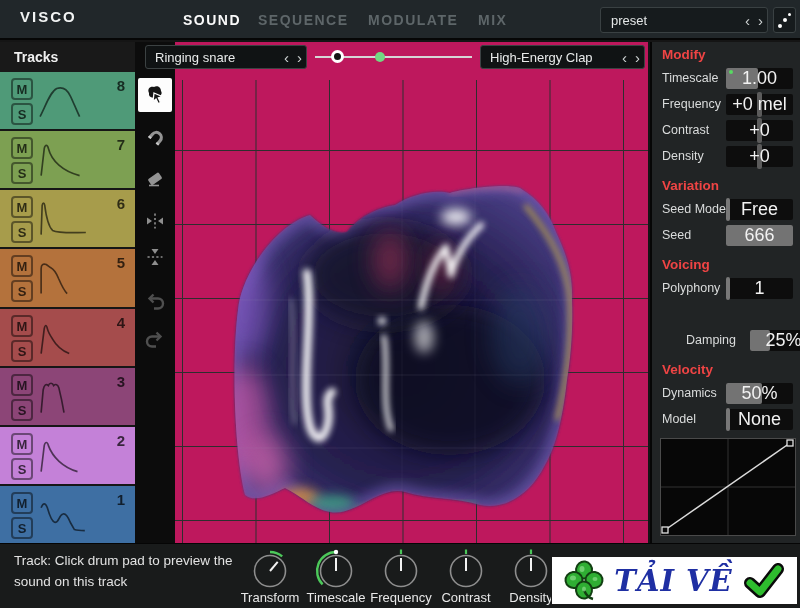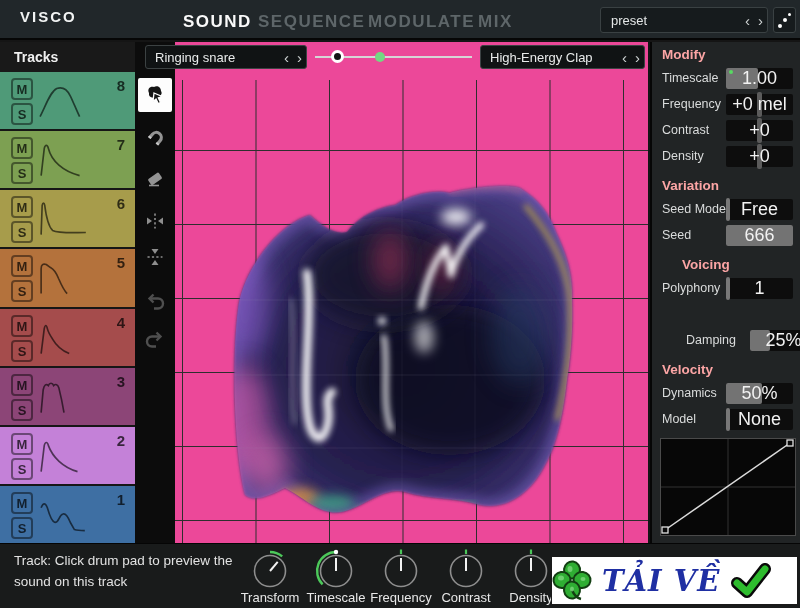--- a/index.html
+++ b/index.html
@@ -3,21 +3,21 @@
 <meta charset="utf-8">
 <style>
   * { margin:0; padding:0; box-sizing:border-box; }
   html,body { background:#000; }
   body { font-family:"Liberation Sans", sans-serif; }
   #app { position:relative; width:800px; height:608px; background:#151515; overflow:hidden; }
 
   
   .topbar { position:absolute; left:0; top:0; width:800px; height:40px; background:#21272a; border-bottom:2px solid #060606; }
   .logo { position:absolute; left:20px; top:8px; font-size:15px; font-weight:800; letter-spacing:2px; color:#f2f4f4; }
-  .tab { position:absolute; top:12px; font-size:17px; font-weight:700; letter-spacing:1.5px; color:#5e6669; cursor:pointer; }
+  .tab { position:absolute; top:12px; font-size:14px; font-weight:700; letter-spacing:1.5px; color:#5e6669; cursor:pointer; }
   .tab.active { color:#fafafa; }
   .tab.t0{ left:183px; } .tab.t1{ left:258px; } .tab.t2{ left:368px; } .tab.t3{ left:478px; }
   .preset-box { position:absolute; left:600px; top:7px; width:168px; height:26px; background:#161b1d; border:1px solid #39400f; border:1px solid #3a4143; border-radius:3px; display:flex; align-items:center; }
   .preset-box .ptext { font-size:13px; color:#e4e7e7; padding-left:10px; flex:1; }
   .chev { color:#cfd4d4; font-size:15px; line-height:1; padding:0 4px; cursor:pointer; }
   .dice-btn { position:absolute; left:773px; top:7px; width:23px; height:26px; background:#161b1d; border:1px solid #3a4143; border-radius:3px; cursor:pointer; }
   .dice-btn i { position:absolute; background:#fff; border-radius:50%; }
   .dice-btn i.d1{ left:4px; top:16px; width:4px; height:4px; }
   .dice-btn i.d2{ left:9px; top:10px; width:4px; height:4px; }
   .dice-btn i.d3{ left:14px; top:5px; width:3px; height:3px; }
@@ -34,40 +34,40 @@
   .env { position:absolute; left:38px; top:11px; }
   .env path { stroke:rgba(0,0,0,.6); stroke-width:1.6; fill:none; }
 
   
   .toolcol { position:absolute; left:135px; top:42px; width:40px; height:501px; background:#0c0c0c; }
   .tool { position:absolute; left:3px; width:34px; height:34px; display:flex; align-items:center; justify-content:center; cursor:pointer; border-radius:2px; }
   .tool.active { background:#fdfdfd; }
   .tool.y0{ top:36px; } .tool.y1{ top:80px; } .tool.y2{ top:120px; } .tool.y3{ top:162px; } .tool.y4{ top:198px; } .tool.y5{ top:243px; } .tool.y6{ top:281px; }
 
   
-  .soundpanel { position:absolute; left:175px; top:42px; width:473px; height:501px; background:#ec4899; }
+  .soundpanel { position:absolute; left:175px; top:42px; width:473px; height:501px; background:#be185d; }
   .selector { position:absolute; top:3px; height:24px; background:#101314; border:1px solid #3c4243; border-radius:3px; display:flex; align-items:center; cursor:pointer; }
   .selector .stext { flex:1; font-size:13px; color:#e9ebeb; padding-left:9px; white-space:nowrap; }
   .selector.sa { left:-30px; width:162px; }
   .selector.sb { left:305px; width:165px; }
   .morph { position:absolute; left:140px; top:3px; width:157px; height:24px; }
   .morph .line { position:absolute; left:0; top:11px; width:157px; height:2px; background:#d6d6d6; }
   .morph .h-open { position:absolute; left:16px; top:5px; width:13px; height:13px; border:3px solid #fff; border-radius:50%; background:#141414; cursor:pointer; }
   .morph .h-green { position:absolute; left:60px; top:7px; width:10px; height:10px; border-radius:50%; background:#72d982; cursor:pointer; }
   .canvas { position:absolute; left:0; top:38px; width:473px; height:463px;
     background-image:
       linear-gradient(to right,#2e2e2e 1px, transparent 1px),
       linear-gradient(to bottom,#2e2e2e 1px, transparent 1px);
     background-size:73.5px 74px; background-position:7px -4px; cursor:crosshair; }
   .blobsvg { position:absolute; left:30px; top:85px; }
 
   
   .params { position:absolute; left:650px; top:42px; width:150px; height:566px; background:#212425; border-left:2px solid #060606; }
-  .phead { position:absolute; left:10px; font-size:13.5px; font-weight:700; color:#fca5a5; }
-  .ph0{ top:5px; } .ph1{ top:136px; } .ph2{ top:215px;margin-left:20px; } .ph3{ top:320px; }
+  .phead { position:absolute; left:10px; font-size:13.5px; font-weight:700; color:#ef4444; }
+  .ph0{ top:5px; } .ph1{ top:136px; } .ph2{ top:215px; } .ph3{ top:320px; }
   .prow { position:absolute; left:10px; width:132px; height:21px; }
   .plabel { position:absolute; left:0; top:0; font-size:12.5px; color:#dadcdc; line-height:21px; }
   .pbox { position:absolute; right:1px; top:0; width:67px; height:21px; background:#0d0d0d; border-radius:2px; overflow:visible; cursor:ew-resize; }
   .pbox .fill { position:absolute; left:0; top:0; height:21px; background:#737373; border-radius:2px; }
   .pbox .pval { position:absolute; left:0; top:0; width:67px; text-align:center; font-size:18px; color:#f2f2f2; line-height:21px; }
   .pbox .gdot { position:absolute; left:3px; top:2px; width:4px; height:4px; border-radius:50%; background:#58da62; }
   .pbox .ctick { position:absolute; left:31px; top:-2px; width:5px; height:25px; background:#5b5b5b; border-radius:2px; }
   .pbox .lbar { position:absolute; left:0px; top:-1px; width:4px; height:23px; background:#787878; border-radius:2px; }
   .r-timescale{ top:26px; } .r-frequency{ top:52px; } .r-contrast{ top:78px; } .r-density{ top:104px; }
   .r-seedmode{ top:157px; } .r-seed{ top:183px; }
@@ -76,21 +76,21 @@
   .curvebox { position:absolute; left:8px; top:396px; width:136px; height:98px; cursor:pointer; }
 
   
   .statusbar { position:absolute; left:0; top:543px; width:800px; height:65px; background:#191b1b; border-top:1px solid #050505; }
   .status-msg { position:absolute; left:14px; top:6px; width:252px; font-size:13.5px; line-height:21px; color:#e2e2e2; }
   .knob { position:absolute; top:2px; width:70px; display:flex; flex-direction:column; align-items:center; cursor:ns-resize; }
   .knob span { font-size:13px; color:#e8e8e8; margin-top:-2px; }
   .k0{ left:235px; } .k1{ left:301px; } .k2{ left:366px; } .k3{ left:431px; } .k4{ left:496px; }
 
   
-  .dl-overlay { position:absolute; left:551px; top:556px; width:247px; height:49px; background:#fff; border:1px solid #1a1a1a; display:flex; align-items:center; gap:10px; cursor:pointer; }
+  .dl-overlay { position:absolute; left:551px; top:556px; width:247px; height:49px; background:#fff; border:1px solid #1a1a1a; display:flex; align-items:center; justify-content:center; gap:10px; cursor:pointer; }
   .dl-text { font-family:"DejaVu Serif", serif; font-style:italic; font-weight:700; font-size:29px; color:#1f2fa3; letter-spacing:1px; }
 </style>
 </head>
 <body>
 
 <div id="app">
 
   <header class="topbar">
     <div class="logo">VISCO</div>
     <span class="tab t0 active">SOUND</span>

